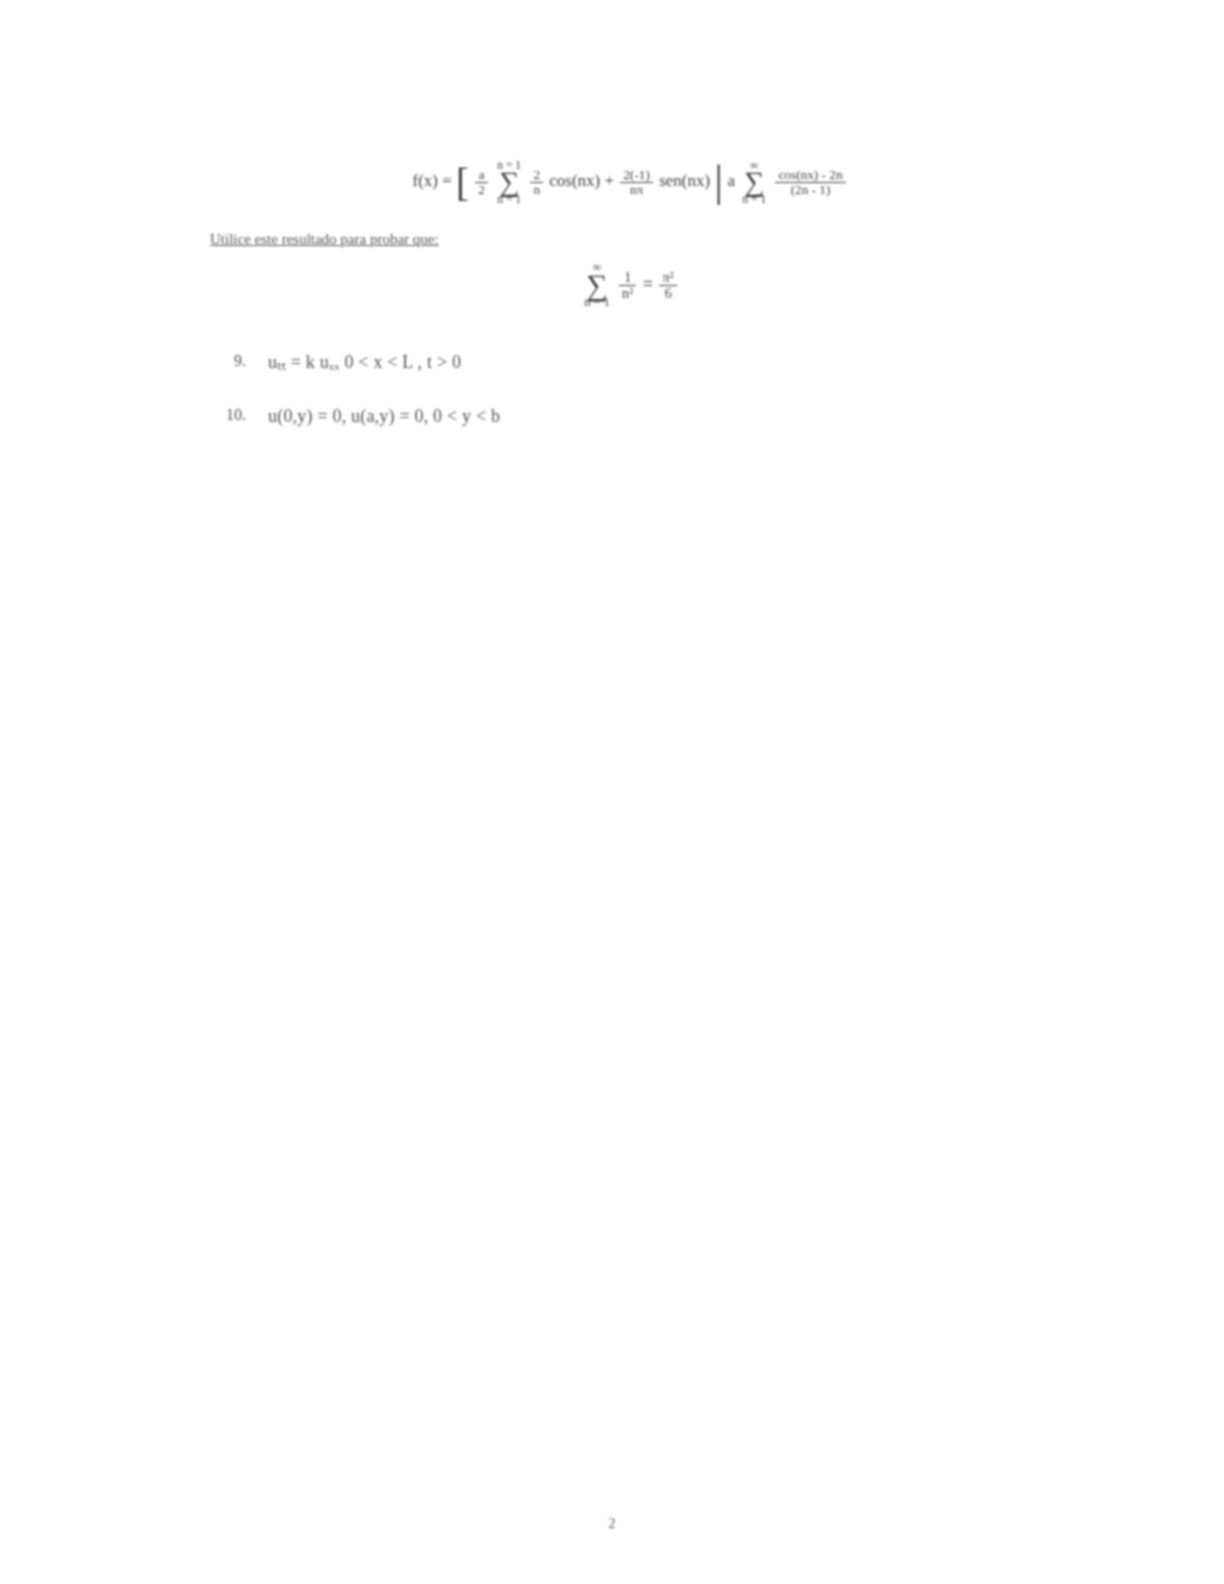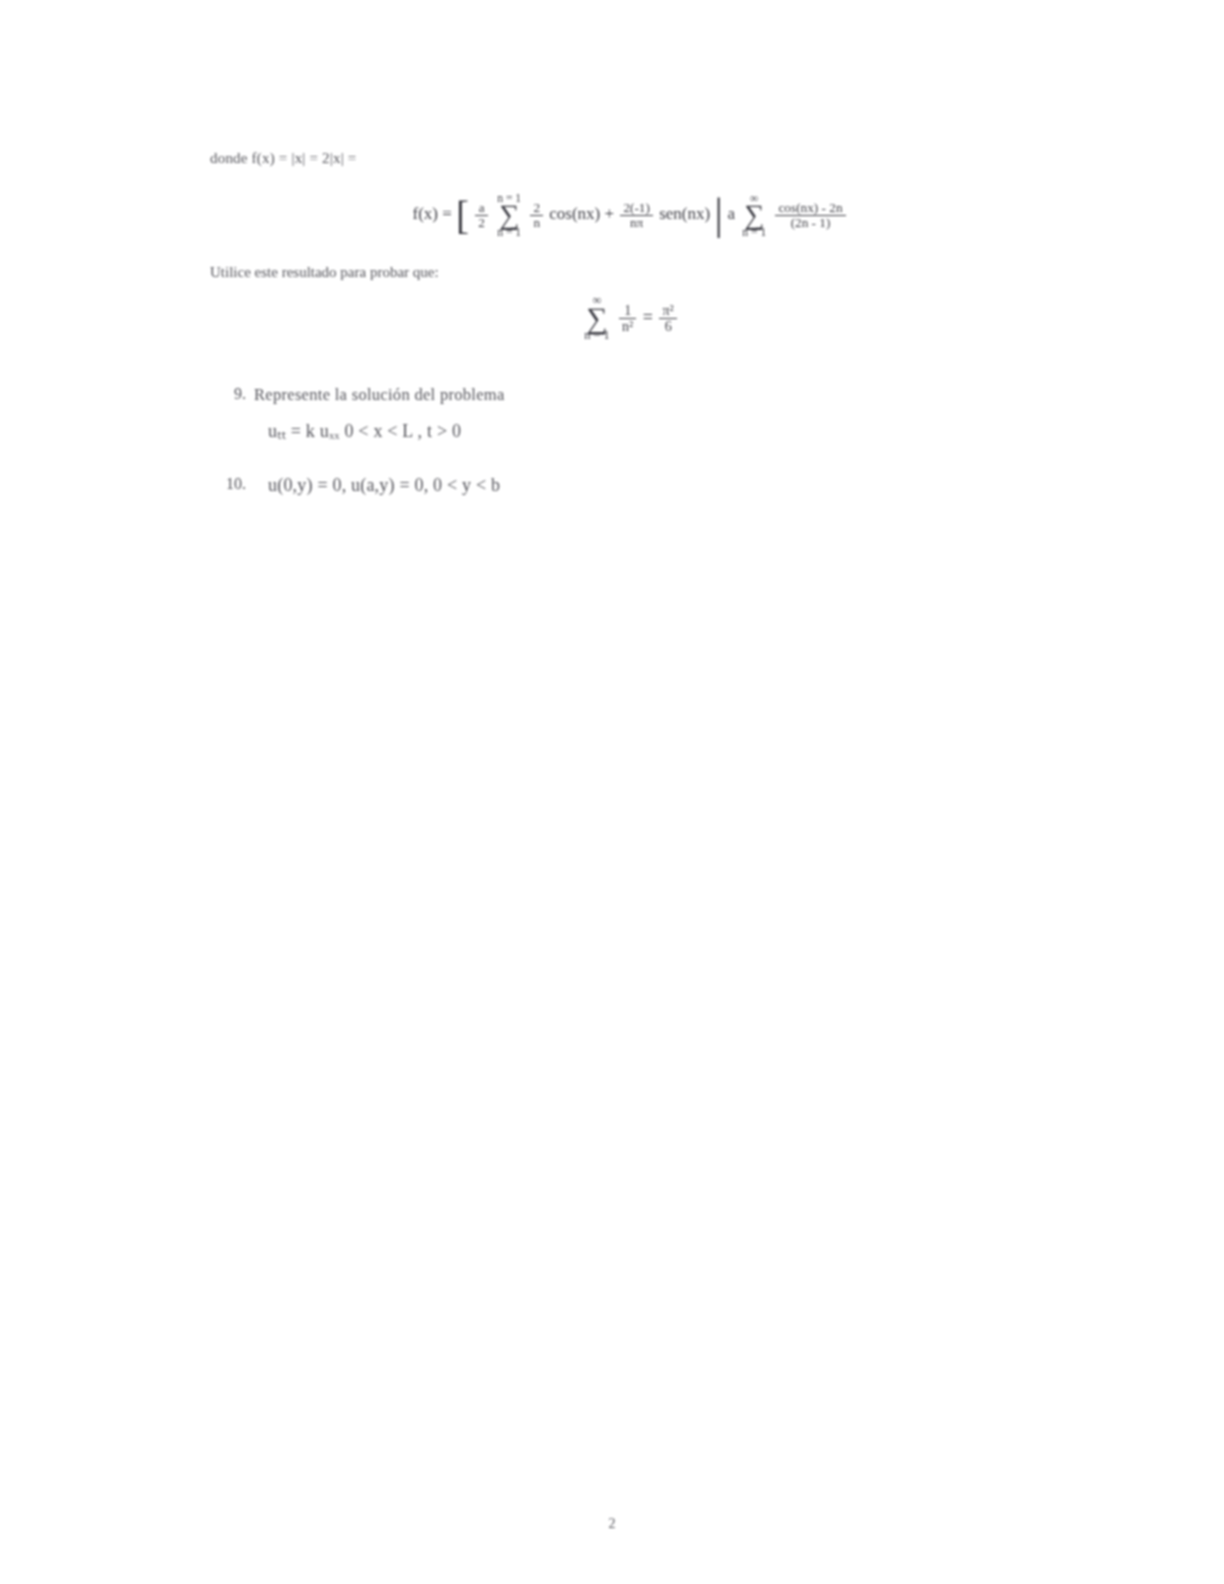--- a/index.html
+++ b/index.html
@@ -50,20 +50,21 @@
     white-space: nowrap;
   }
   .eq-main {
     display: inline-block;
     transform: scaleX(1.0);
   }
 
   .para {
     font-size: 15px;
     margin: 18px 0 10px 0;
+    text-decoration: underline;
   }
 
   .eq-small {
     text-align: center;
     margin: 14px 0 40px 0;
     font-size: 18px;
   }
 
   
   .item {
@@ -149,21 +150,20 @@
     font-size: 14px;
   }
 </style>
 </head>
 <body>
 
 <div class="page">
 
   <div class="content">
 
-    <div class="line-intro blurry">donde f(x) = |x| = 2|x| =</div>
 
     <div class="eq-block blurry-strong">
       <span class="eq-main">
         <span>f(x) =</span>
         <span class="br">[</span>
         <span class="frac">
           <span class="top">a</span>
           <span class="bot">2</span>
         </span>
         <span class="sum">
@@ -209,21 +209,20 @@
       </span>
       <span>=</span>
       <span class="frac">
         <span class="top">π²</span>
         <span class="bot">6</span>
       </span>
     </div>
 
     <div class="item blurry">
       <span class="num">9.</span>
-      <div class="title">Represente la solución del problema</div>
       <div class="sub-eq">uₜₜ = k uₓₓ 0 &lt; x &lt; L , t &gt; 0</div>
     </div>
 
     <div class="item blurry">
       <span class="num">10.</span>
       <div class="sub-eq">u(0,y) = 0, u(a,y) = 0, 0 &lt; y &lt; b</div>
     </div>
 
   </div>
 

